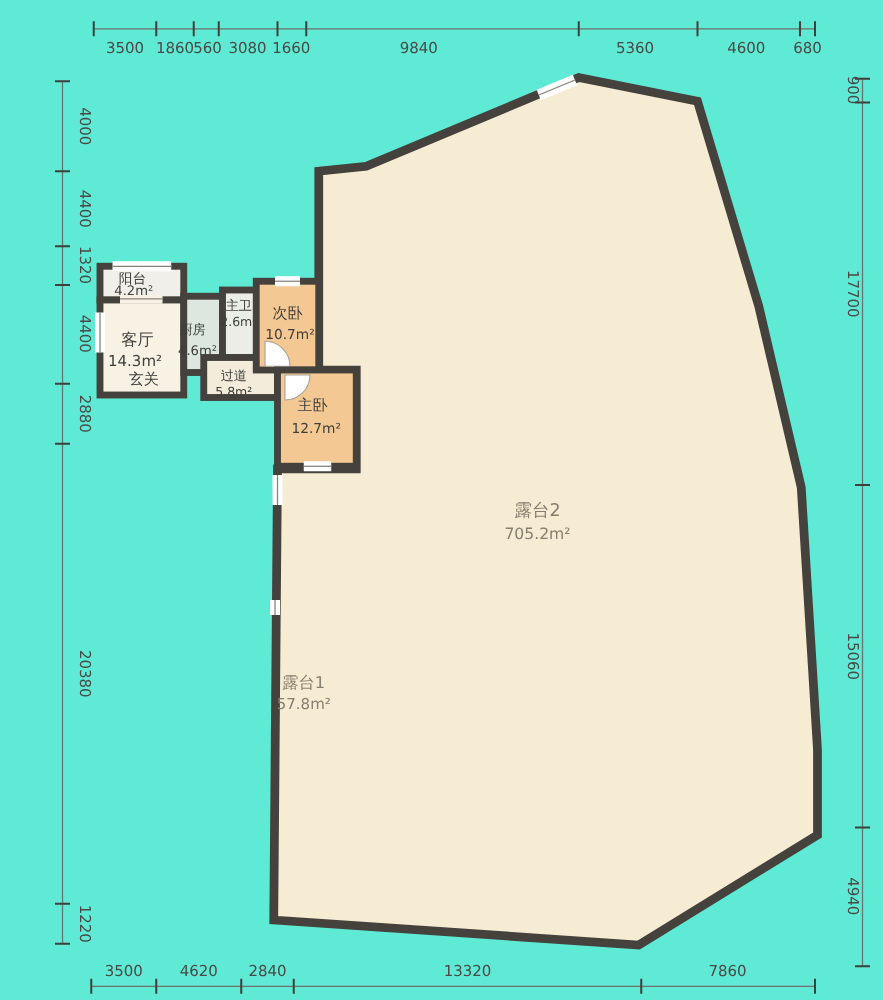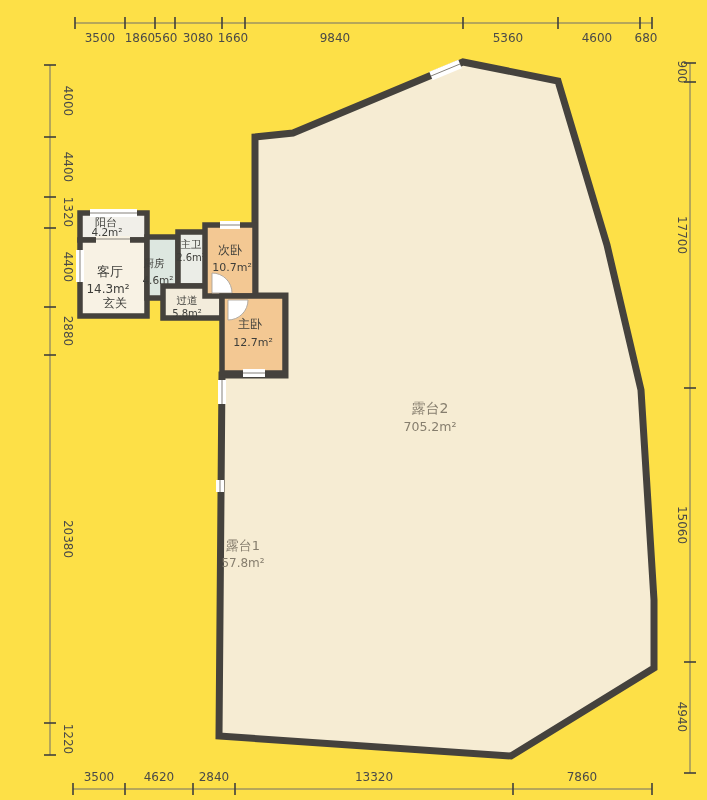--- a/index.html
+++ b/index.html
@@ -1,16 +1,16 @@
 <!DOCTYPE html>
 <html><head>
 <meta charset="utf-8">
 <style>
   html,body{margin:0;padding:0;background:#fdfdfc;}
-  .canvas{position:relative;width:707px;height:800px;background:#fde047;overflow:hidden;
+  .canvas{position:relative;width:707px;height:800px;background:#5eead4;overflow:hidden;
           font-family:"DejaVu Sans","Liberation Sans",sans-serif;}
   svg{position:absolute;left:0;top:0;}
   .dimline{stroke:#6f6f6d;stroke-width:1;}
   .tick{stroke:#3f3f3d;stroke-width:1.6;}
   .dimtxt{font-size:12px;fill:#4a4a48;}
   .wall{fill:none;stroke:#45423d;stroke-width:7;stroke-linejoin:miter;}
   .roomwall{stroke:#45423d;stroke-width:5.5;stroke-linejoin:miter;}
   .roomtxt{fill:#3e3e3a;}
   .tertxt{fill:#867e6e;}
   .winline{stroke:#85817a;stroke-width:1;}

